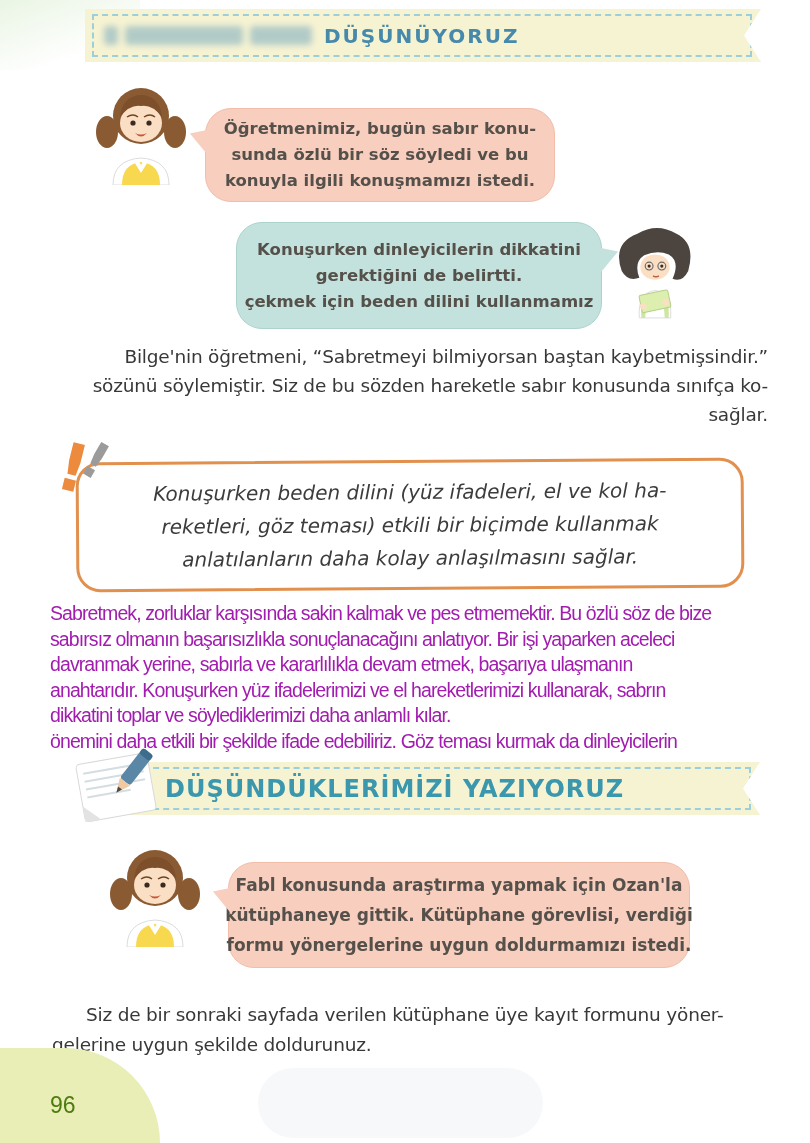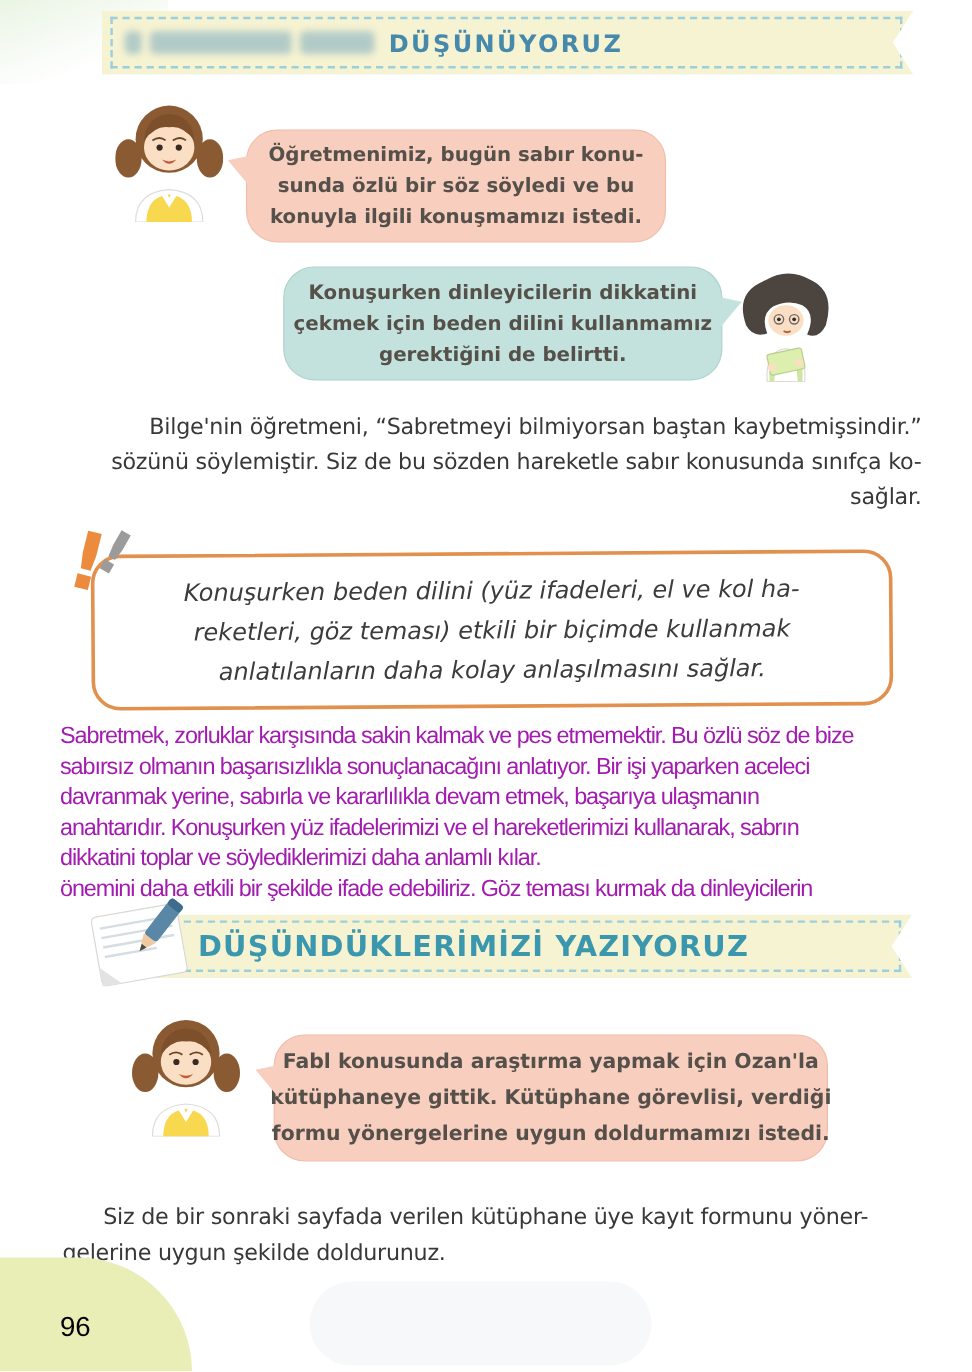--- a/index.html
+++ b/index.html
@@ -34,21 +34,21 @@
   .girl2 { left:110px; top:842px; width:90px; height:105px; }
   .boy1 { left:610px; top:222px; width:88px; height:98px; }
 
   
   .bubble { position:absolute; border-radius:26px; display:flex; flex-direction:column;
     justify-content:center; align-items:center; font-weight:bold; color:#55504a; }
   .bubble .line { white-space:nowrap; }
   .bubble-salmon { background:#f8cebf; border:1px solid #f2bda9; }
   .bubble-teal { background:#c3e2dd; border:1px solid #add3cd; }
   .bubble1 { left:205px; top:108px; width:350px; height:94px; font-size:16.5px; line-height:26px; }
-  .bubble2 { left:236px; top:222px; width:366px; height:95px; font-size:16.5px; line-height:26px; }
+  .bubble2 { left:236px; top:222px; width:366px; height:107px; font-size:16.5px; line-height:26px; }
   .bubble3 { left:228px; top:862px; width:462px; height:106px; font-size:17px; line-height:30px; }
   .tail { position:absolute; width:0; height:0; }
   .tail-left { left:-17px; top:18px;
     border-top:8px solid transparent; border-bottom:20px solid transparent;
     border-right:22px solid #f8cebf; transform:rotate(8deg); }
   .bubble3 .tail-left { top:22px; }
   .tail-right { right:-18px; top:22px;
     border-top:8px solid transparent; border-bottom:20px solid transparent;
     border-left:22px solid #c3e2dd; transform:rotate(-8deg); }
 
@@ -75,21 +75,21 @@
   .excl .orange { left:0; top:0; font-size:66px; color:#ec8a3d; transform:rotate(14deg); }
   .excl .gray { left:26px; top:2px; font-size:50px; color:#9b9b9b; transform:rotate(30deg); }
 
   
   .pp-icon { position:absolute; left:70px; top:742px; width:105px; height:90px; z-index:3; }
 
   
   .page-blob { position:absolute; left:0; bottom:0; width:160px; height:95px;
     background:#e9edb6; border-radius:0 130px 0 0; }
   .page-number { position:absolute; left:50px; top:1092px; font-size:23px;
-    color:#000000; font-family:"Liberation Sans", sans-serif; }
+    color:#4d7c0f; font-family:"Liberation Sans", sans-serif; }
   .faint-panel { position:absolute; left:258px; top:1068px; width:285px; height:70px;
     background:#f7f8fa; border-radius:36px; }
 </style>
 </head>
 <body>
 
 <div class="page">
 
   <svg width="0" height="0" style="position:absolute">
     <defs>
@@ -143,22 +143,22 @@
   <div class="bubble bubble-salmon bubble1">
     <span class="tail tail-left"></span>
     <div class="line">Öğretmenimiz, bugün sabır konu-</div>
     <div class="line">sunda özlü bir söz söyledi ve bu</div>
     <div class="line">konuyla ilgili konuşmamızı istedi.</div>
   </div>
 
   <div class="bubble bubble-teal bubble2">
     <span class="tail tail-right"></span>
     <div class="line">Konuşurken dinleyicilerin dikkatini</div>
+    <div class="line">gerektiğini de belirtti.</div>
     <div class="line">çekmek için beden dilini kullanmamız</div>
-    <div class="line">gerektiğini de belirtti.</div>
   </div>
   <svg class="avatar boy1">
       <use href="#boy"></use>
     </svg>
 
   <div class="para para1">
     <div class="line indent">Bilge'nin öğretmeni, “Sabretmeyi bilmiyorsan baştan kaybetmişsindir.”</div>
     <div class="line">sözünü söylemiştir. Siz de bu sözden hareketle sabır konusunda sınıfça ko-</div>
     <div class="line">sağlar.</div>
   </div>

